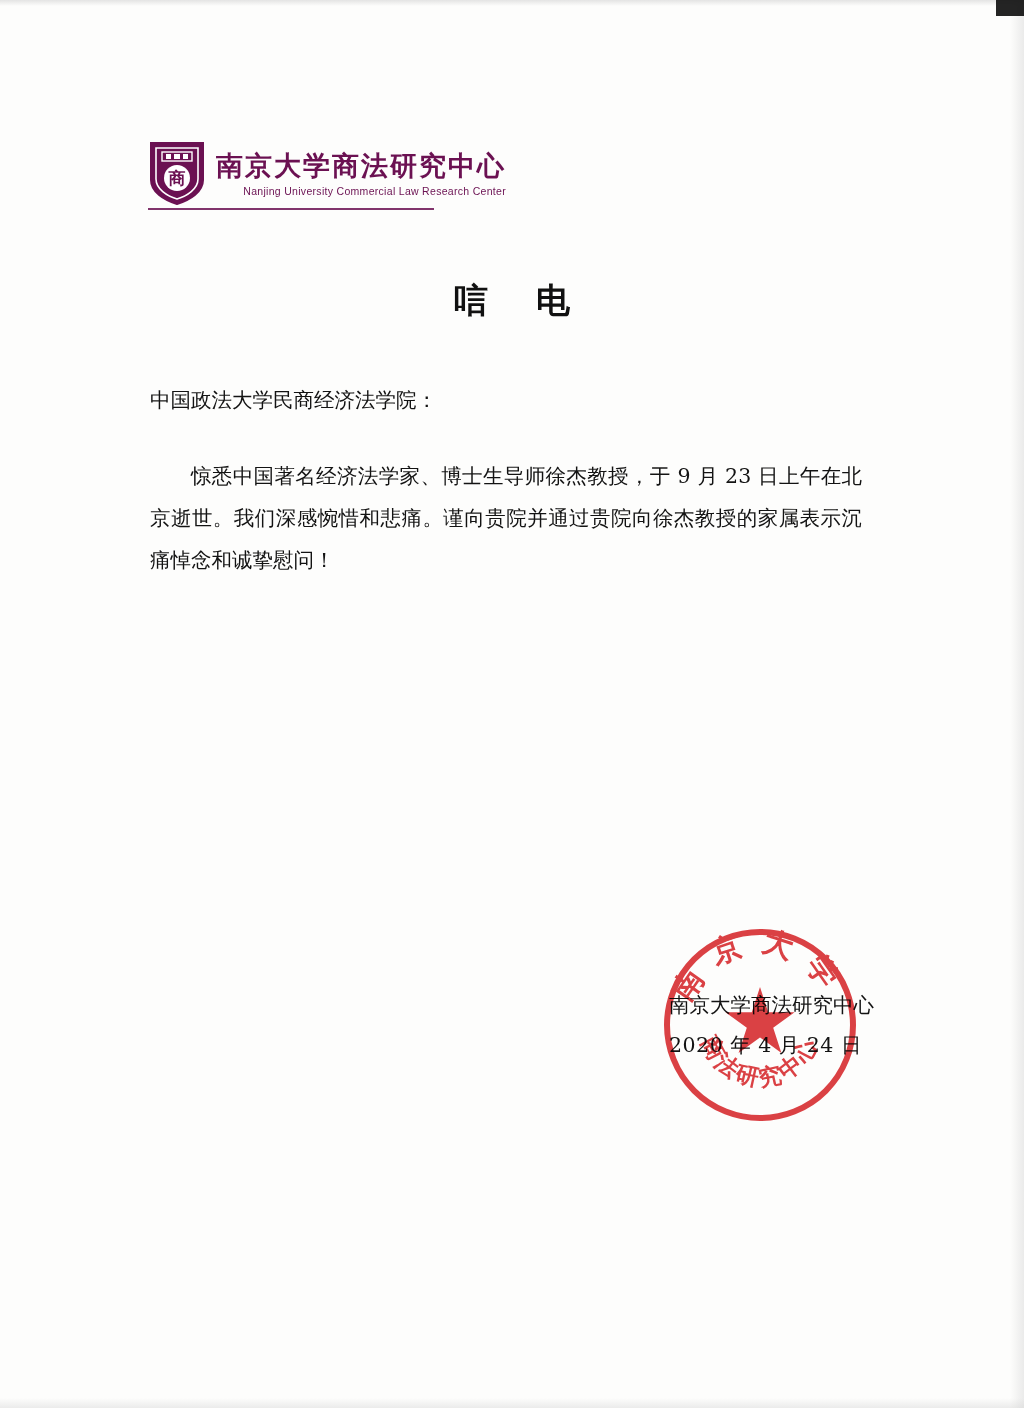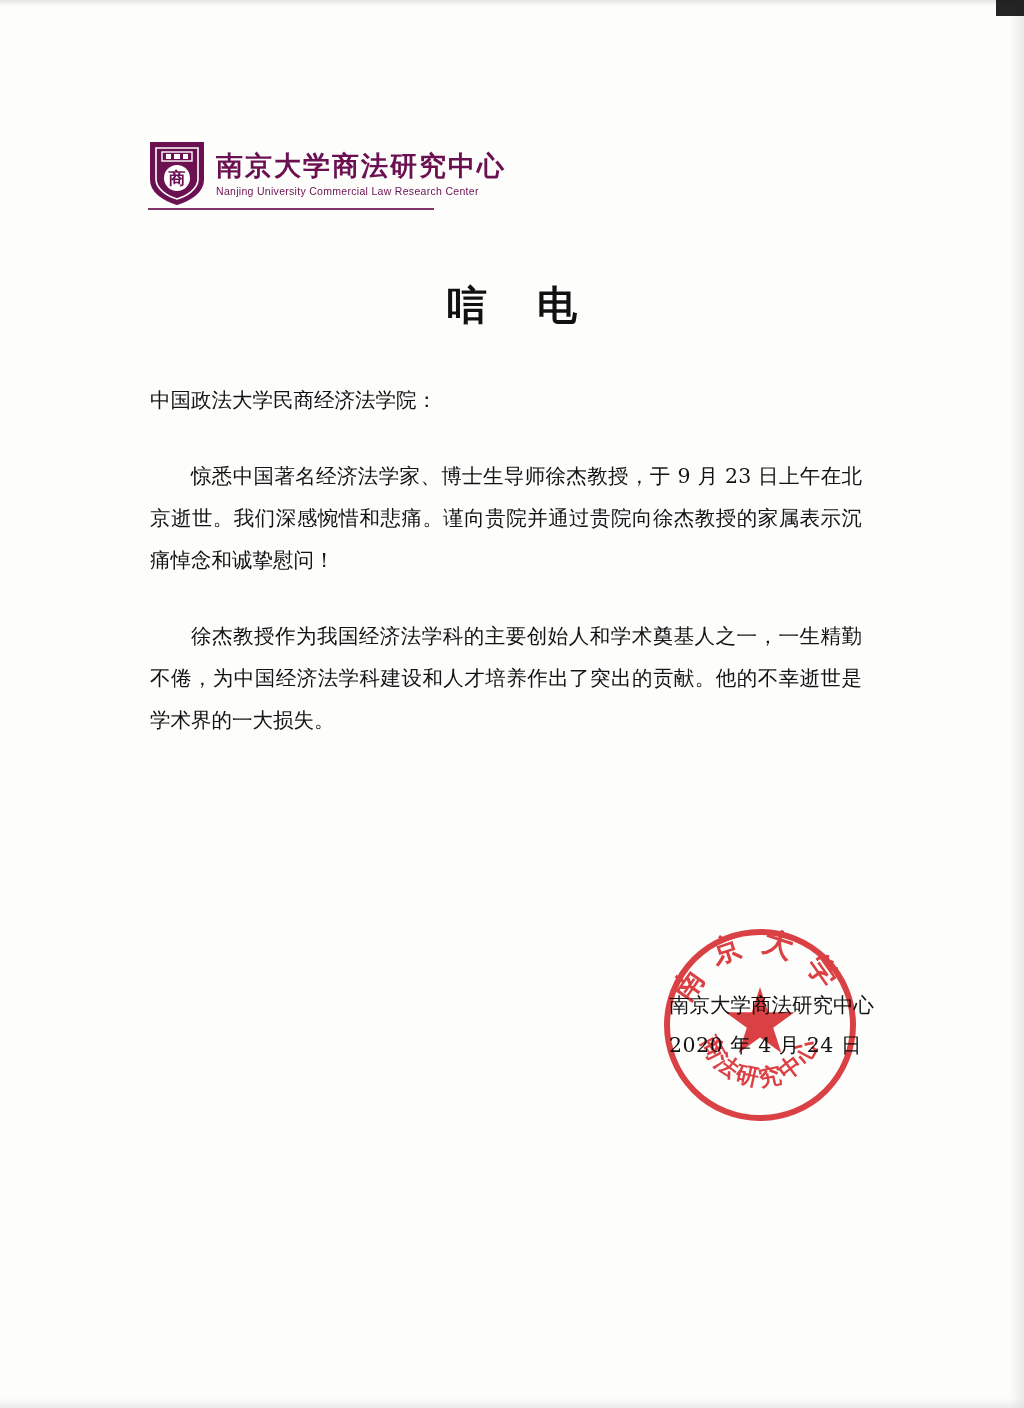--- a/index.html
+++ b/index.html
@@ -87,41 +87,42 @@
     line-height: 1.1;
     white-space: nowrap;
   }
   .lh-en {
     font-family: "Liberation Sans", sans-serif;
     font-size: 10.5px;
     letter-spacing: .3px;
     color: #6b1152;
     margin-top: 5px;
     white-space: nowrap;
+    text-align: right;
   }
   .lh-rule {
     position: absolute;
     left: 148px;
     top: 208px;
     width: 286px;
     height: 2px;
     background: #6b1152;
     opacity: .85;
   }
 
   
   .doc-title {
     position: absolute;
     left: 0;
     right: 0;
     top: 278px;
     text-align: center;
     font-family: "DejaVu Serif", serif;
     font-weight: 700;
-    font-size: 40px;
+    font-size: 34px;
     letter-spacing: 18px;
     text-indent: 18px;
     color: #111;
   }
 
   
   .body-block {
     position: absolute;
     left: 150px;
     top: 379px;
@@ -200,21 +201,20 @@
       <div class="lh-en">Nanjing University Commercial Law Research Center</div>
     </div>
   </div>
   <div class="lh-rule"></div>
 
   <div class="doc-title">唁 电</div>
 
   <div class="body-block">
     <p class="salutation">中国政法大学民商经济法学院：</p>
     <p class="para">惊悉中国著名经济法学家、博士生导师徐杰教授，于 9 月 23 日上午在北京逝世。我们深感惋惜和悲痛。谨向贵院并通过贵院向徐杰教授的家属表示沉痛悼念和诚挚慰问！</p>
-    <p class="para">徐杰教授作为我国经济法学科的主要创始人和学术奠基人之一，一生精勤不倦，为中国经济法学科建设和人才培养作出了突出的贡献。他的不幸逝世是学术界的一大损失。</p>
   </div>
 
   <div class="signature">
     <div>南京大学商法研究中心</div>
     <div class="sig-date">2020 年 4 月 24 日</div>
   </div>
 
   <div class="seal">
     <svg width="200" height="200" viewBox="0 0 200 200" xmlns="http://www.w3.org/2000/svg">
       <defs>

